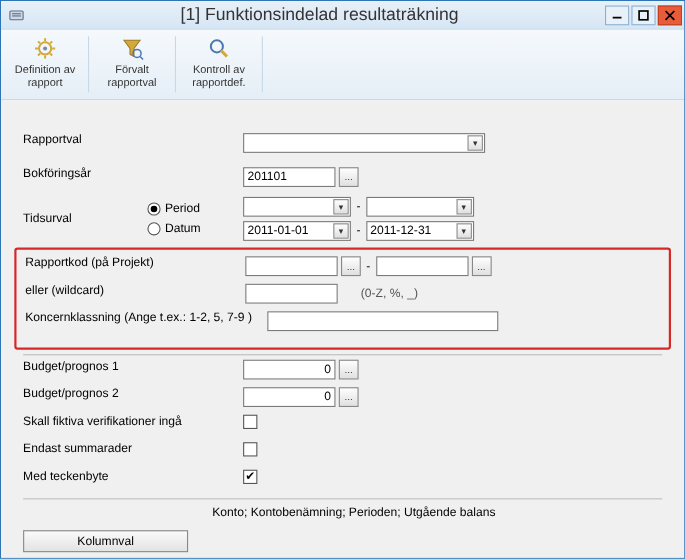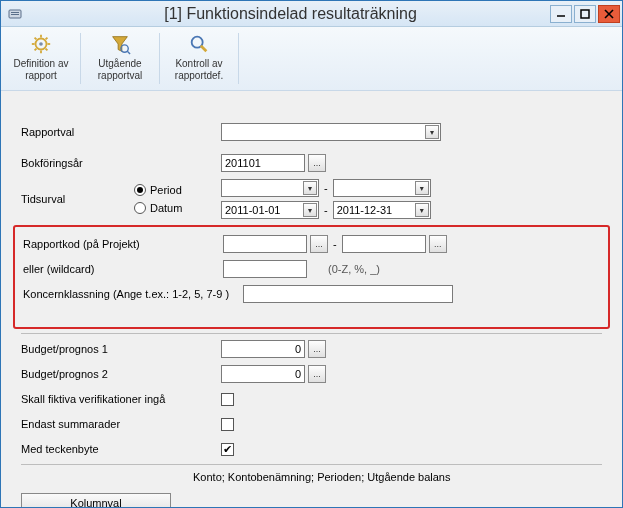--- a/index.html
+++ b/index.html
@@ -57,21 +57,21 @@
   }
   .tool-btn svg { width: 22px; height: 22px; margin-bottom: 3px; }
   .tool-sep { width: 1px; background: #c8d8e8; margin: 4px 1px; }
 
   .content {
     padding: 30px 20px 10px 20px;
     background: #f0f0f0;
     height: calc(508px - 26px - 64px - 2px);
     position: relative;
   }
-  .row { display: flex; align-items: center; min-height: 22px; margin-bottom: 3px; }
+  .row { display: flex; align-items: flex-start; min-height: 22px; margin-bottom: 3px; }
   .label { width: 200px; color: #000; }
   .controls { display: flex; align-items: center; gap: 3px; flex-wrap: wrap; }
 
   input[type=text] {
     height: 18px;
     border: 1px solid #7a7a7a;
     background: #fff;
     font-size: 11px;
     padding: 0 3px;
     font-family: inherit;
@@ -109,21 +109,21 @@
     display:flex; align-items:center; justify-content:center;
   }
   .radio-dot.checked::after { content:''; width:6px; height:6px; background:#000; border-radius:50%; }
   .checkbox {
     width:13px; height:13px; border:1px solid #555; background:#fff;
     display:flex; align-items:center; justify-content:center; font-size:11px; color:#000; line-height:13px;
   }
   .red-box {
     border: 2px solid #d62828;
     border-radius: 3px;
-    padding: 6px 8px 19px 8px;
+    padding: 6px 8px 8px 8px;
     margin: 4px -8px 4px -8px;
   }
   .rule { border: none; border-top: 1px solid #bdbdbd; margin: 4px 0; }
   .kolumn-btn {
     width: 150px; height: 20px;
     border: 1px solid #888;
     background: linear-gradient(#fafafa,#e3e3e3);
     display:flex; align-items:center; justify-content:center;
     font-size: 11px;
     cursor:pointer;
@@ -183,21 +183,21 @@
       </svg>
     <span>Definition av rapport</span>
   </div>
   <div class="tool-sep"></div>
   <div class="tool-btn">
     <svg viewBox="0 0 24 24">
         <path d="M4 4 L20 4 L14 12 L14 20 L10 18 L10 12 Z" fill="#d4a93a" stroke="#9a7820"></path>
         <circle cx="17" cy="17" r="4" fill="none" stroke="#4a77b4" stroke-width="1.5"></circle>
         <line x1="20" y1="20" x2="23" y2="23" stroke="#4a77b4" stroke-width="1.5"></line>
       </svg>
-    <span>Utgående rapportval</span>
+    <span>Förvalt rapportval</span>
   </div>
   <div class="tool-sep"></div>
   <div class="tool-btn">
     <svg viewBox="0 0 24 24">
         <circle cx="10" cy="10" r="6" fill="none" stroke="#4a77b4" stroke-width="2"></circle>
         <line x1="14" y1="14" x2="20" y2="20" stroke="#d4a93a" stroke-width="3"></line>
       </svg>
     <span>Kontroll av rapportdef.</span>
   </div>
   <div class="tool-sep"></div>

